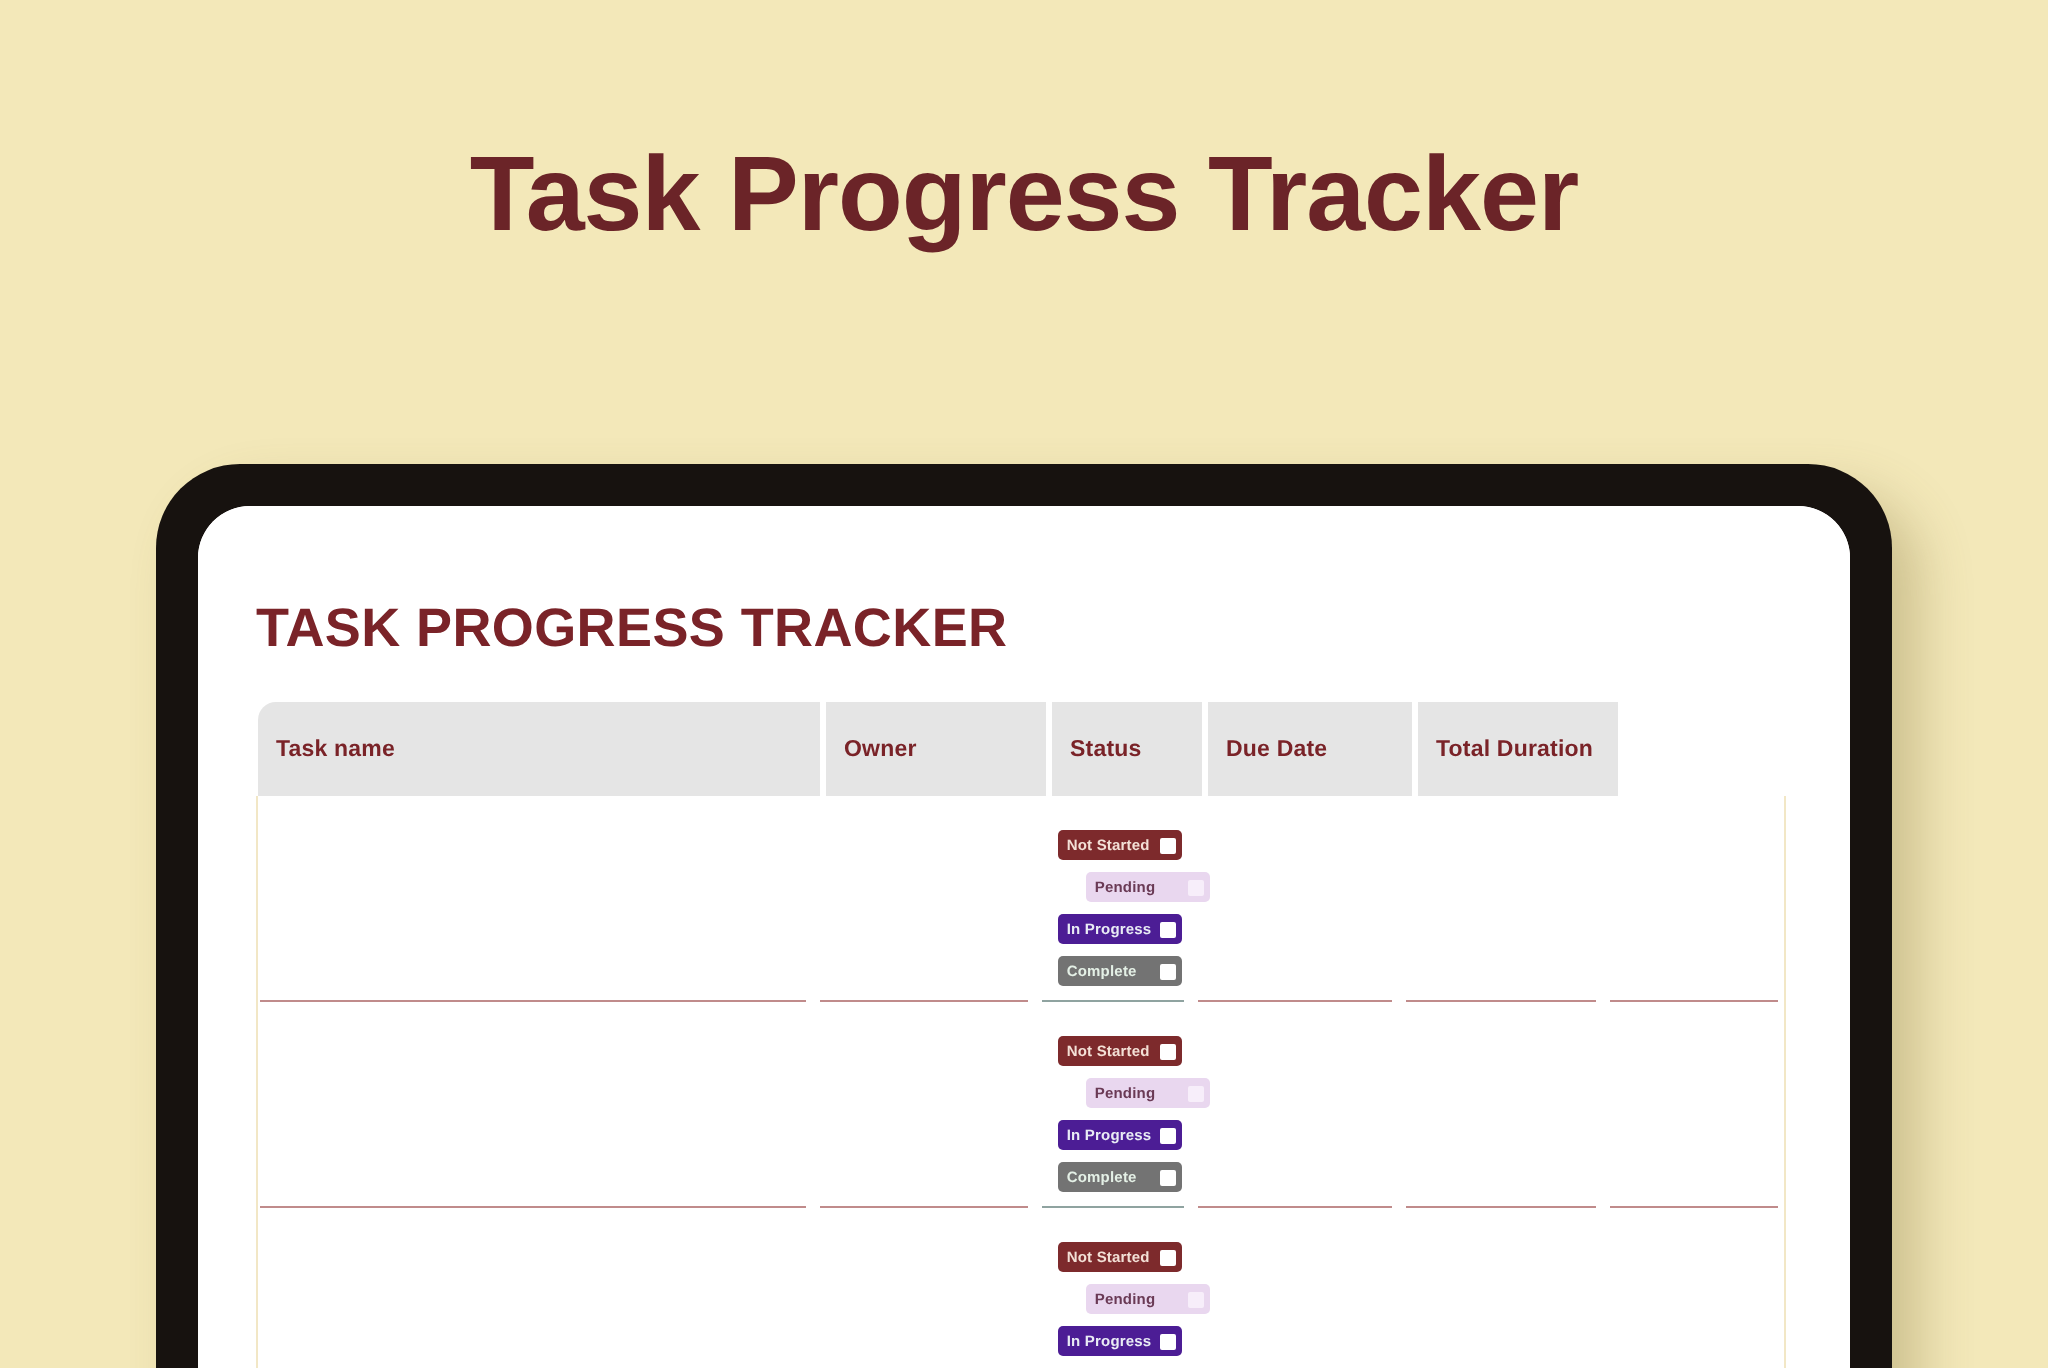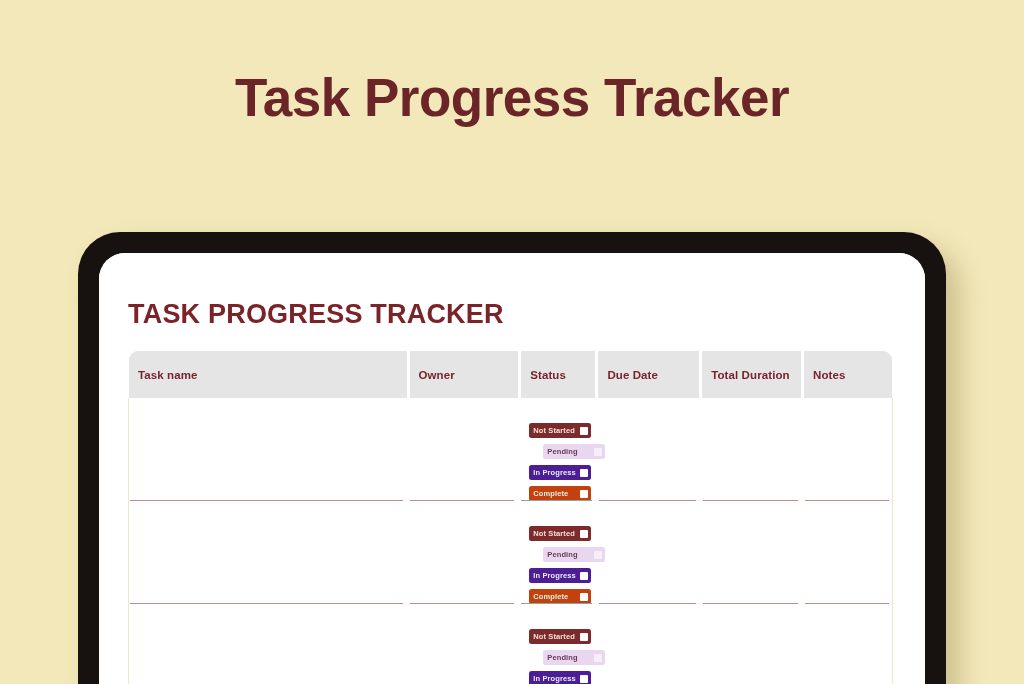--- a/index.html
+++ b/index.html
@@ -139,21 +139,21 @@
     position: relative;
     display: flex;
     gap: 3px;
     height: 103px;
   }
   .td {
     position: relative;
     box-sizing: border-box;
     display: flex;
     flex-direction: column;
-    justify-content: flex-end;
+    justify-content: center;
     padding-top: 9px;
   }
   .td .divider {
     position: absolute;
     left: 1px;
     right: 3px;
     bottom: 0;
     height: 1.5px;
     background: #c08b8b;
   }
@@ -191,21 +191,21 @@
     height: 8px;
     border-radius: 1px;
     flex: 0 0 auto;
   }
   .badge-not-started { background: #7d2a2c; color: #f3e0d6; }
   .badge-not-started .checkbox { background: #ffffff; }
   .badge-pending     { background: #e9d7ef; color: #6a3a55; margin-left: 14px; }
   .badge-pending .checkbox { background: #f7eefa; }
   .badge-in-progress { background: #4c1d95; color: #e9ecf5; }
   .badge-in-progress .checkbox { background: #ffffff; }
-  .badge-complete    { background: #c2410c; color: #e4f0e6; }
+  .badge-complete    { background: #737373; color: #e4f0e6; }
   .badge-complete .checkbox { background: #ffffff; }
 </style>
 </head>
 <body>
 
 <div id="root">
 
   <div class="poster-header">
     <h1 class="poster-title">Task Progress Tracker</h1>
   </div>
@@ -218,21 +218,20 @@
         <h2 class="sheet-title">TASK PROGRESS TRACKER</h2>
 
         <div class="tracker-table">
 
           <div class="table-head">
             <div class="th first col-task">Task name</div>
             <div class="th col-owner">Owner</div>
             <div class="th col-status">Status</div>
             <div class="th col-due">Due Date</div>
             <div class="th col-duration">Total Duration</div>
-            <div class="th last col-notes">Notes</div>
           </div>
 
           <div class="table-body" id="table-body">
               <div class="tr">
                 <div class="td col-task">
                   <span class="cell-text"></span>
                   <span class="divider"></span>
                 </div>
                 <div class="td col-owner">
                   <span class="cell-text"></span>

